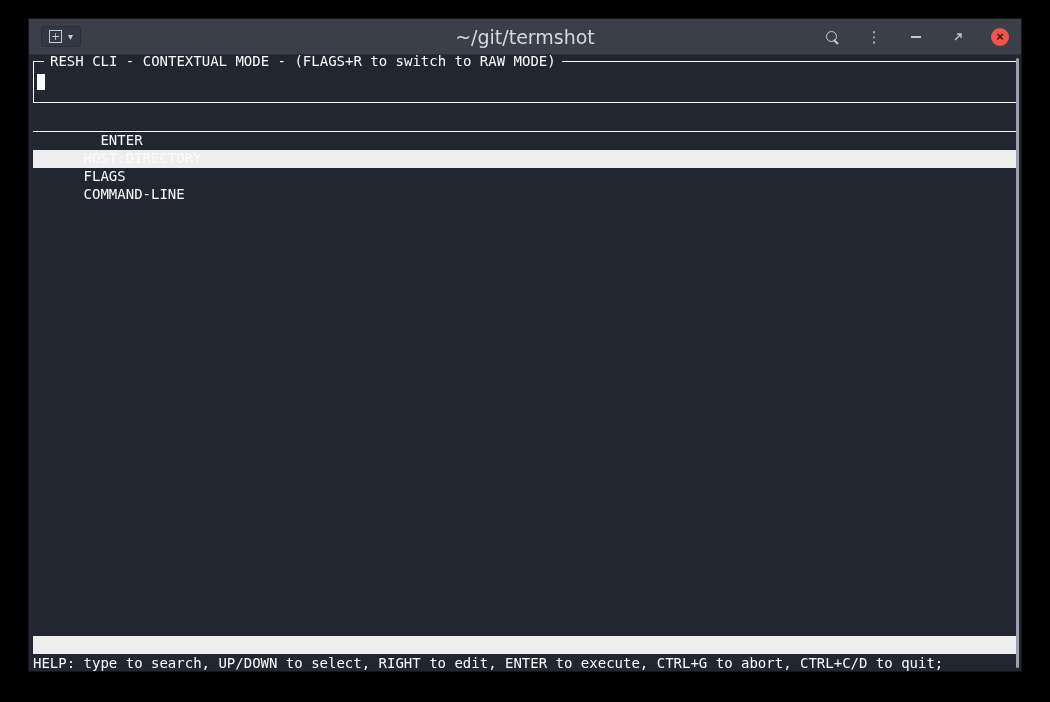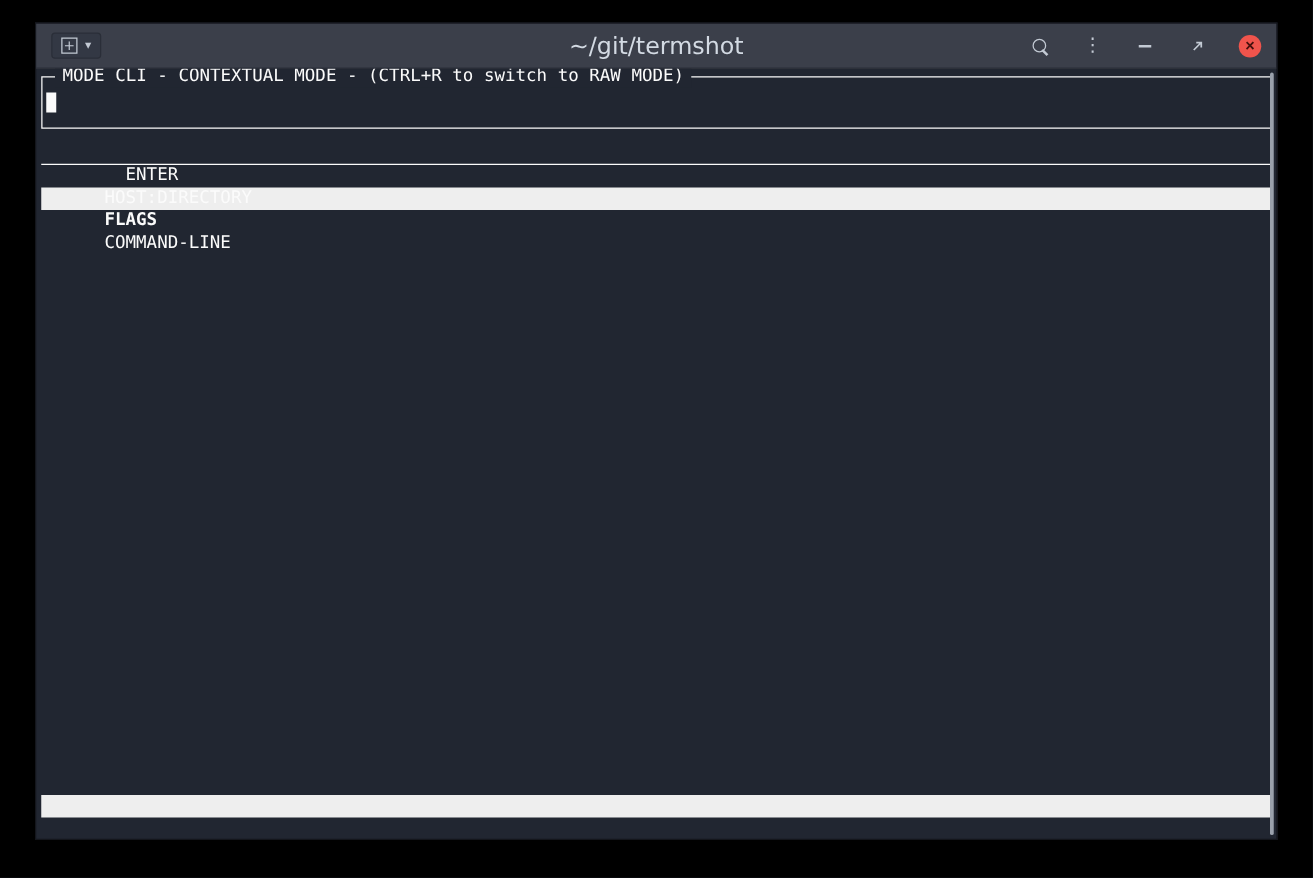--- a/index.html
+++ b/index.html
@@ -59,21 +59,21 @@
   .legend {
     position:absolute; top:-10px; left:10px; background:var(--terminal-bg);
     padding:0 6px; white-space:pre;
   }
   .cursor { position:absolute; left:3px; top:12px; width:8px; height:16px; background:var(--terminal-fg); }
   .query { position:absolute; left:3px; top:11px; white-space:pre; }
 
   .hdr { margin-top:10px; border-bottom:1px solid var(--terminal-fg); height:19px; white-space:pre; }
   .w-time { display:inline-block; width:7ch;  white-space:pre; }
   .w-dir  { display:inline-block; width:16ch; white-space:pre; }
-  .w-flag { display:inline-block; width:6ch;  white-space:pre;font-weight:bold; }
+  .w-flag { display:inline-block; width:6ch;  white-space:pre; }
   .w-cmd  { white-space:pre; }
   .hdr .w-time { padding-left:2ch; }
 
   .row { height:18px; white-space:pre; overflow:hidden; }
   .row.selected { background:var(--selection-bg); }
 
   .status {
     height:18px; background:var(--selection-bg); color:var(--selection-fg);
     font-weight:bold; white-space:pre; overflow:hidden;
   }
@@ -109,21 +109,21 @@
           <path d="M3 9 L9 3 M5 3 H9 V7" fill="none" stroke="currentColor" stroke-width="1.4"></path>
         </svg>
       </button>
       <button class="closebtn">×</button>
     </div>
   </div>
 
   <div class="terminal">
 
     <div class="search-box">
-      <span class="legend">MODE CLI - CONTEXTUAL MODE - (CTRL+R to switch to RAW MODE)</span>
+      <span class="legend">RESH CLI - CONTEXTUAL MODE - (FLAGS+R to switch to RAW MODE)</span>
       <span class="query"></span>
       <span class="cursor"></span>
     </div>
 
     <div class="hdr">
       <span class="w-time">ENTER</span>
       <span class="w-dir">HOST:DIRECTORY</span>
       <span class="w-flag">FLAGS</span>
       <span class="w-cmd">COMMAND-LINE</span>
     </div>
@@ -325,16 +325,17 @@
     
   </div>
 </div>
 
     <div class="status">
       
       
       
     </div>
 
+    <div class="help">HELP: type to search, UP/DOWN to select, RIGHT to edit, ENTER to execute, CTRL+G to abort, CTRL+C/D to quit;</div>
   </div>
 
   <div class="scrollbar"></div>
 </div>
 
 </body></html>

